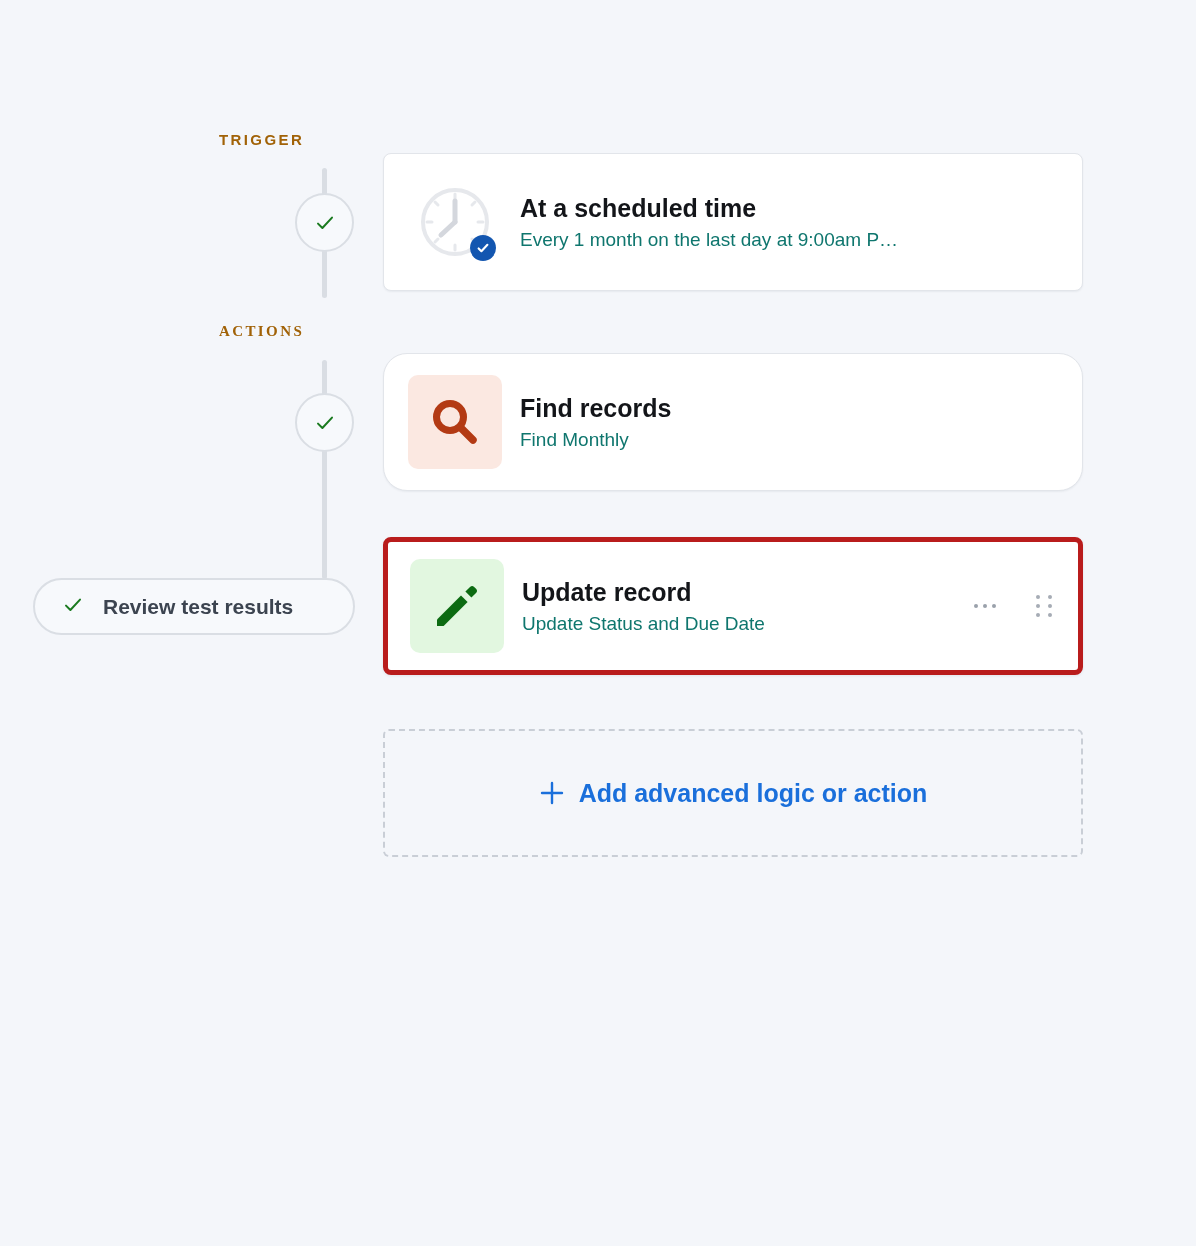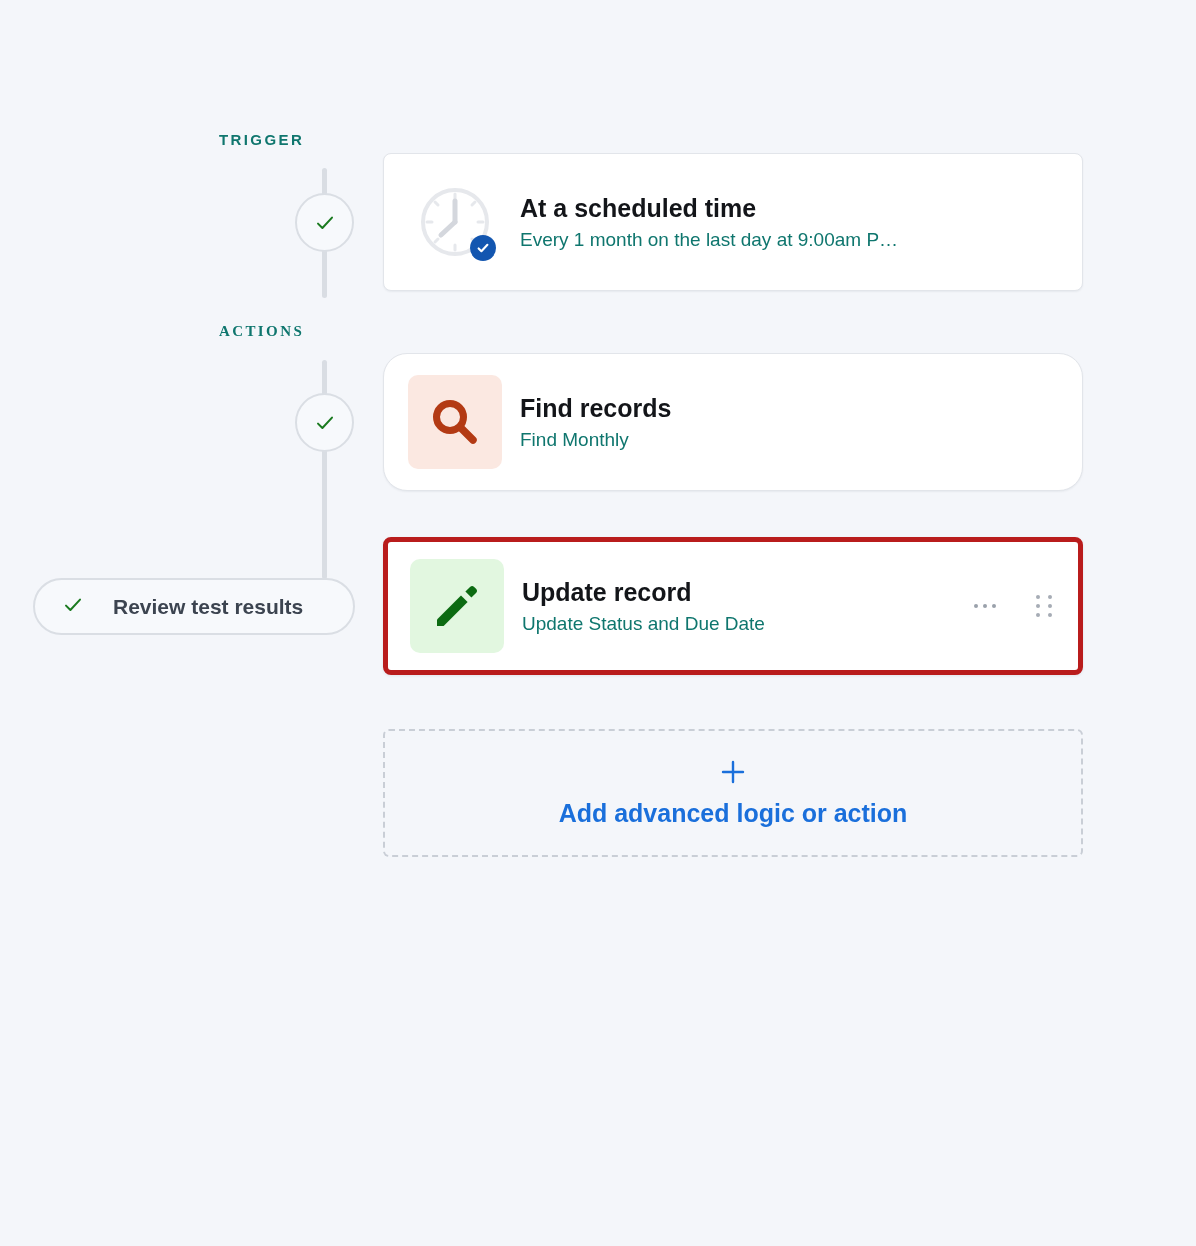--- a/index.html
+++ b/index.html
@@ -21,21 +21,21 @@
     position: absolute;
     inset: 0;
   }
 
   
   .section-label {
     position: absolute;
     font-size: 15px;
     font-weight: 700;
     letter-spacing: 2.4px;
-    color: #0f766e;
+    color: #a16207;
     text-transform: uppercase;
     white-space: nowrap;
   }
   .label-trigger { left: 219px; top: 131px; }
   .label-actions { left: 219px; top: 323px; font-family: Liberation Serif, serif; }
 
   
   .rail {
     position: absolute;
     left: 322px;
@@ -67,21 +67,21 @@
     position: absolute;
     left: 33px;
     top: 578px;
     width: 322px;
     height: 57px;
     background: #f7f9fc;
     border: 2px solid #dadee4;
     border-radius: 29px;
     display: flex;
     align-items: center;
-    gap: 28px;
+    gap: 18px;
     padding: 0 26px;
     cursor: pointer;
   }
   .review-pill .pill-label {
     font-size: 21px;
     font-weight: 600;
     color: #3c4450;
     white-space: nowrap;
   }
 
@@ -196,21 +196,20 @@
     width: 700px;
     height: 128px;
     border: 2px dashed #c9ced6;
     border-radius: 6px;
     display: flex;
     align-items: center;
     justify-content: center;
     gap: 14px;
     cursor: pointer;
     background: transparent;
-    flex-direction: column;
   }
   .add-zone .plus {
     display: block;
     line-height: 0;
   }
   .add-zone .add-label {
     font-size: 25px;
     font-weight: 700;
     color: #1a6fdb;
     white-space: nowrap;

